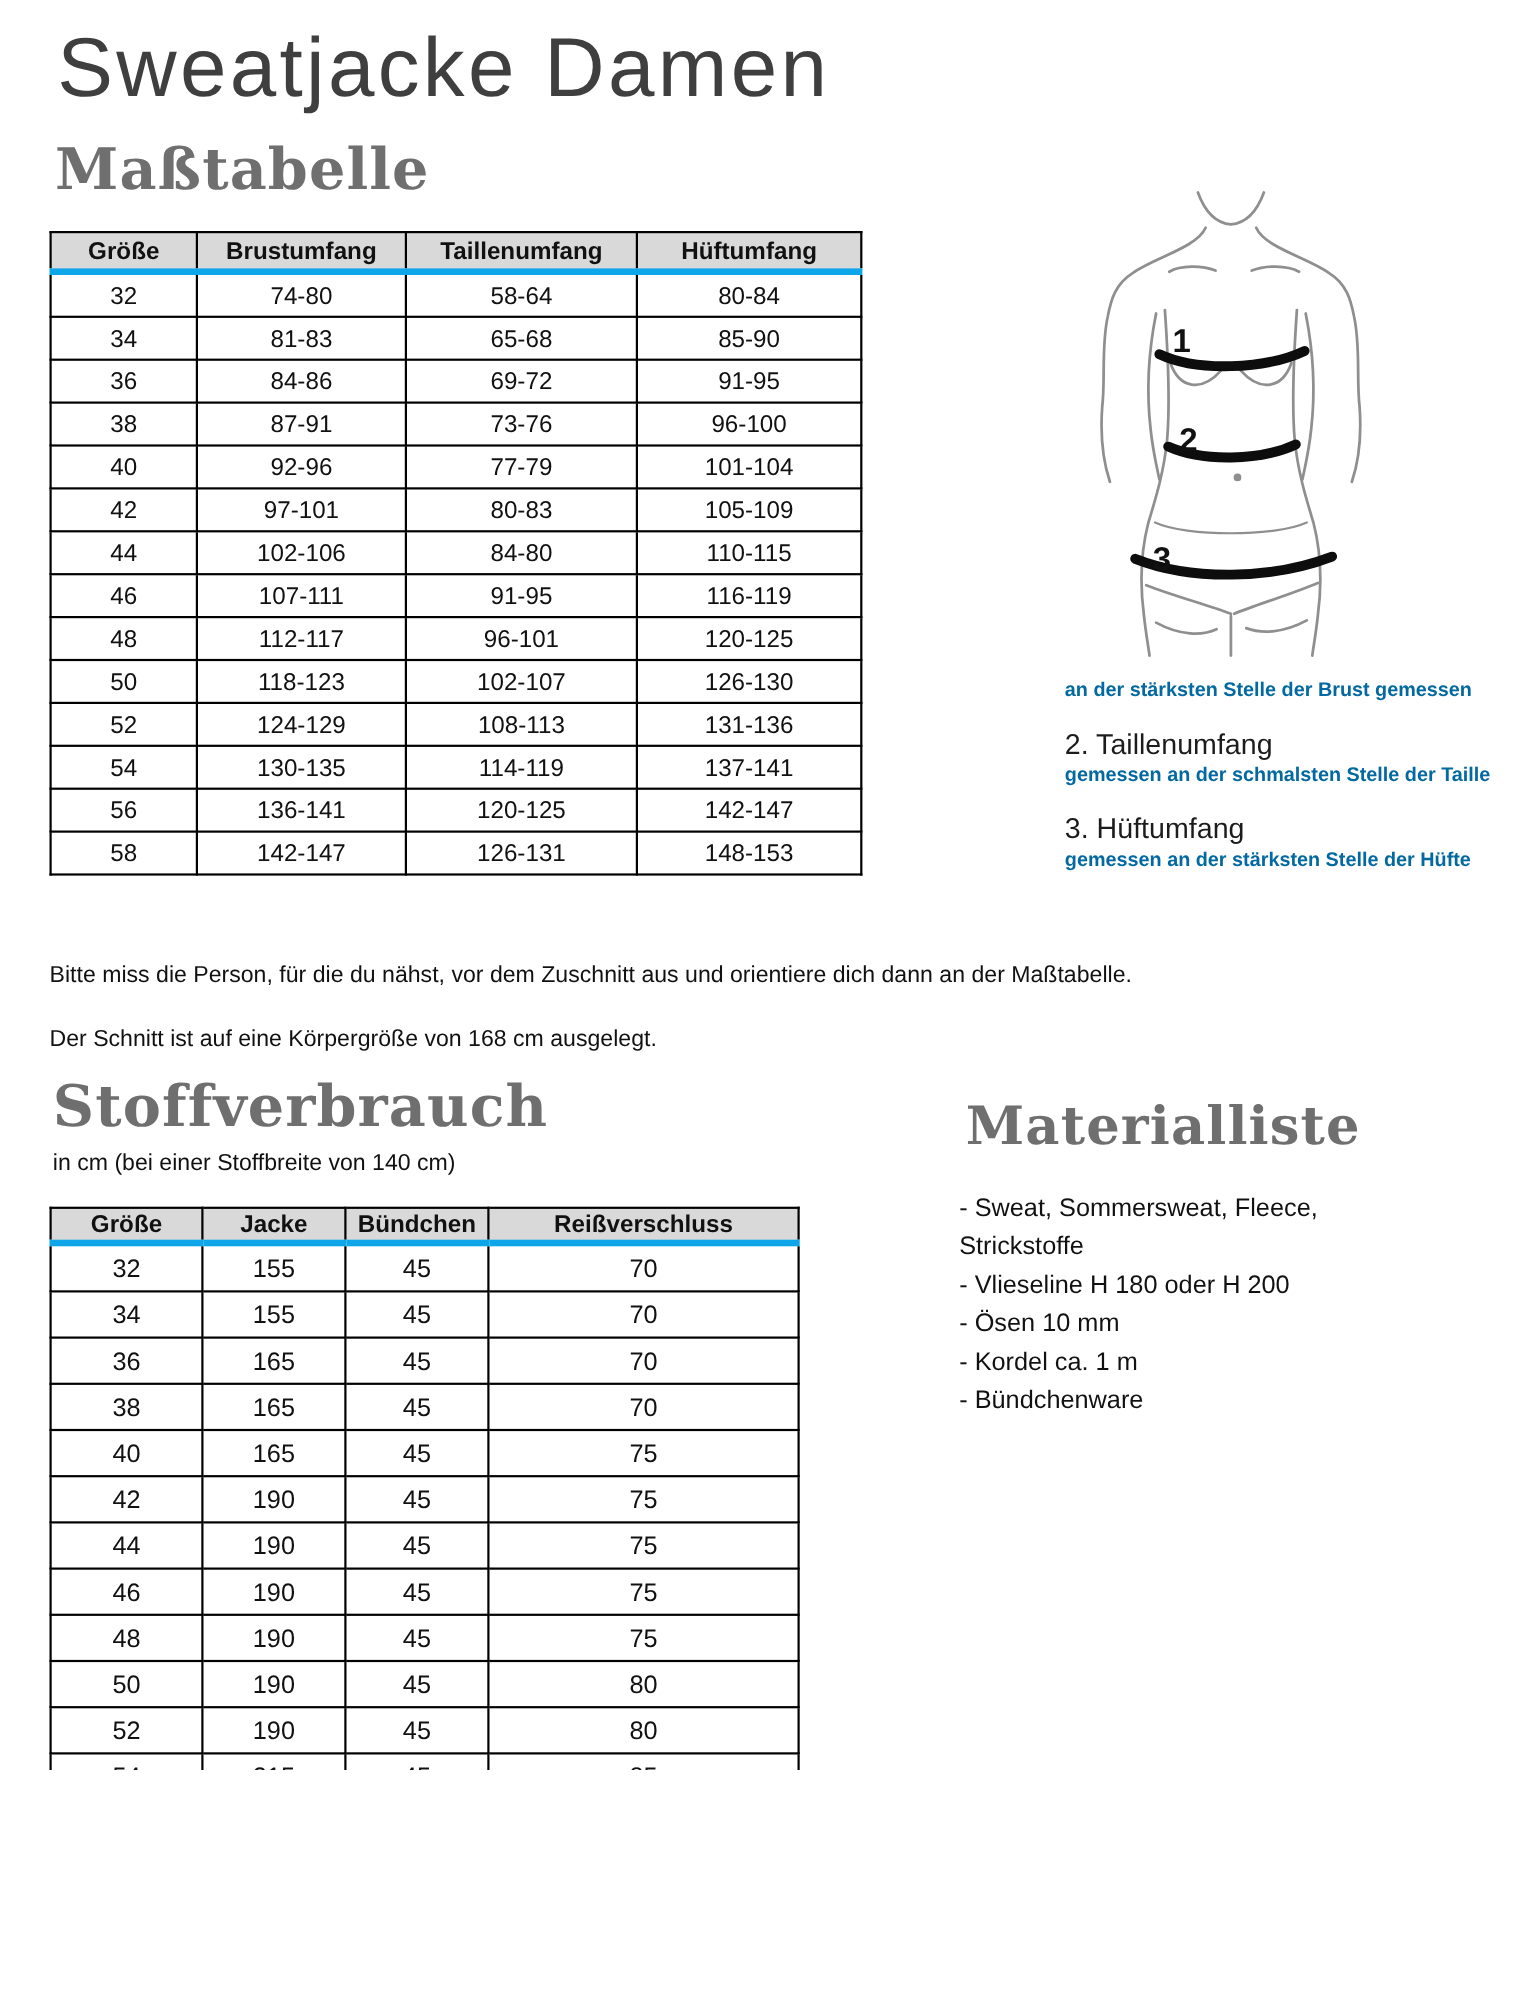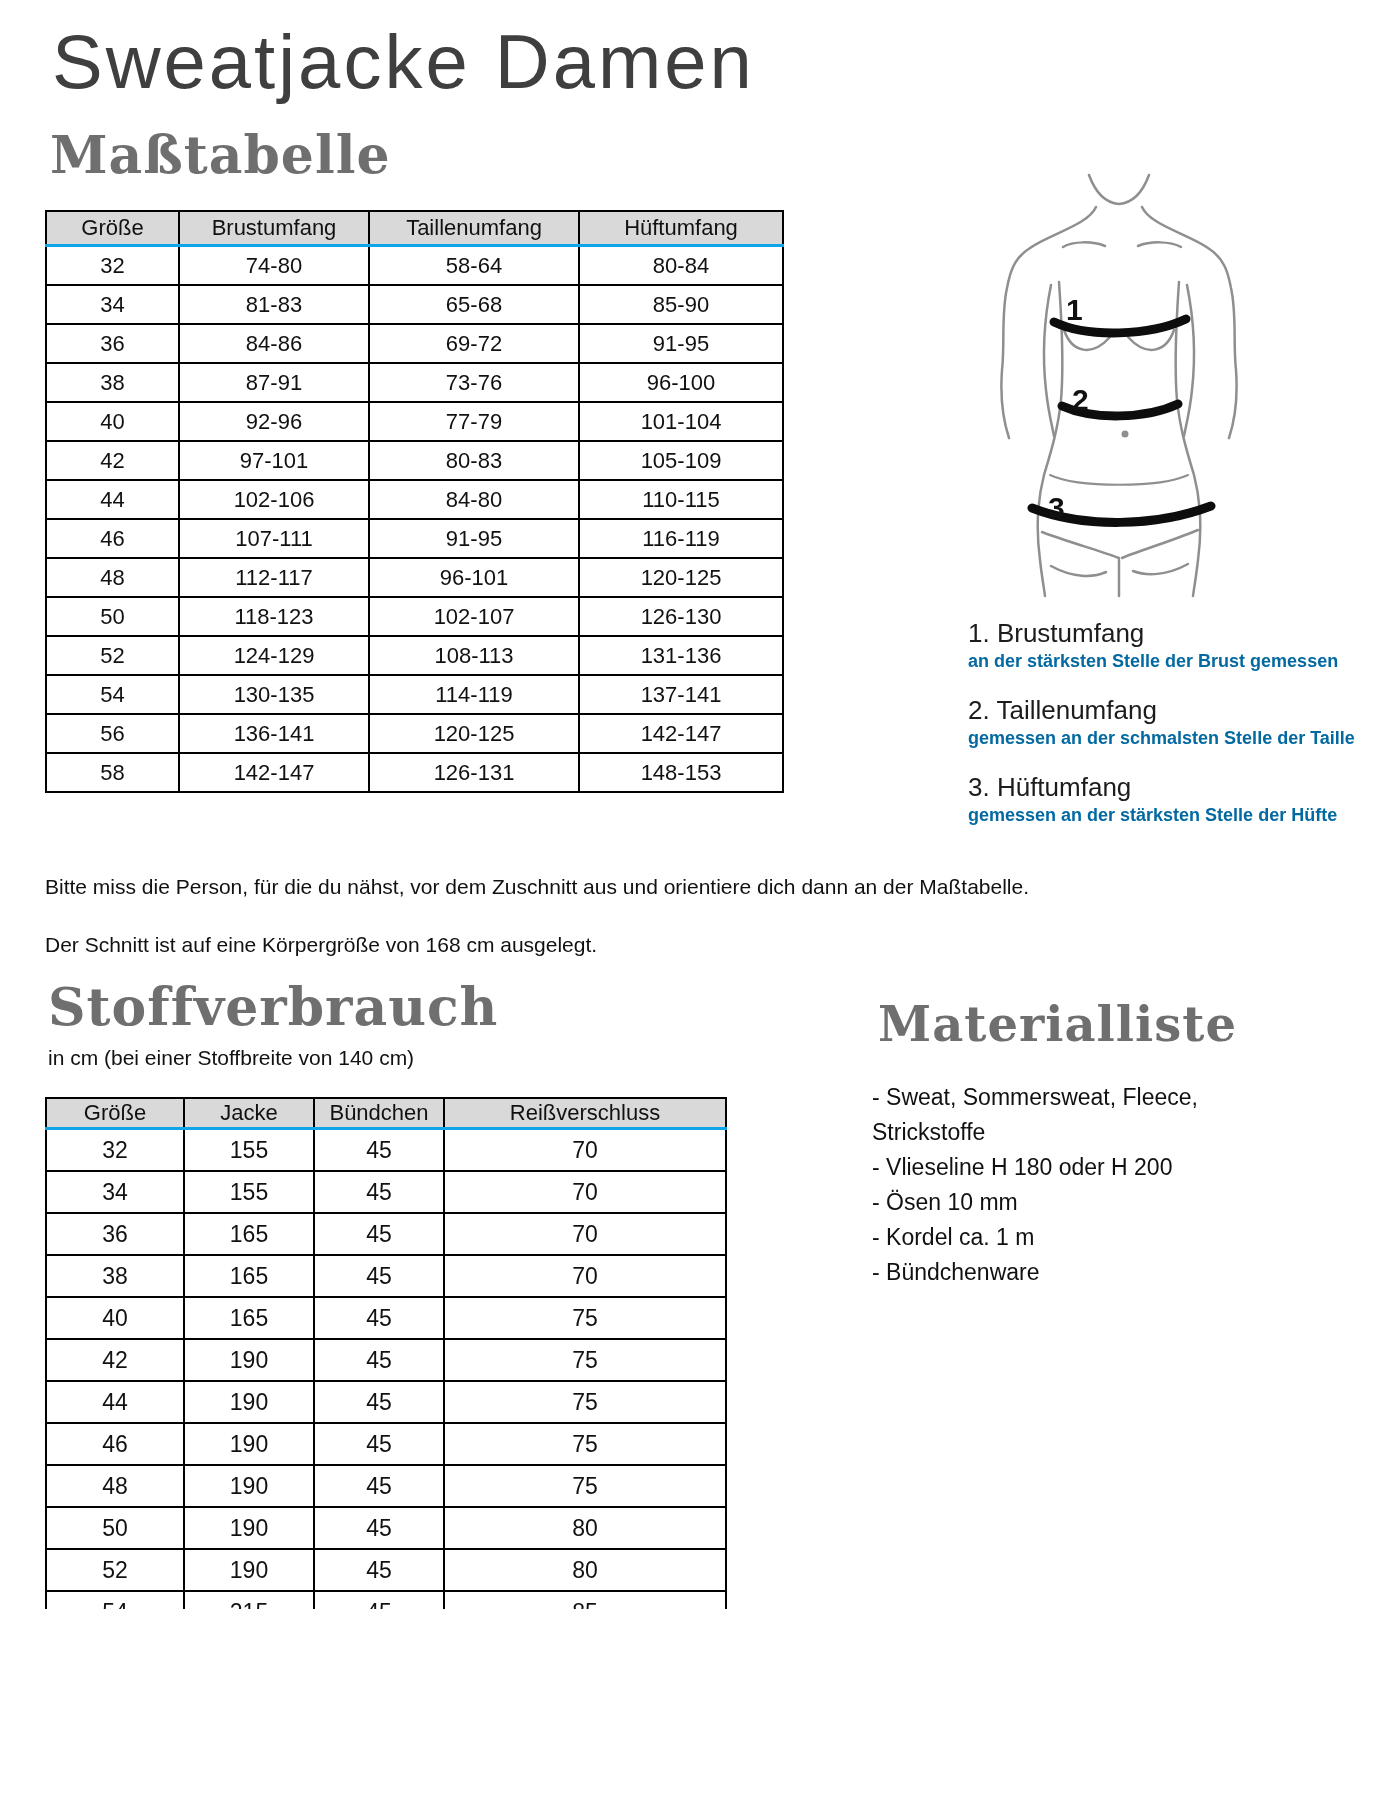--- a/index.html
+++ b/index.html
@@ -30,23 +30,23 @@
   }
   .h-mass{left:50px; top:124px; font-size:52px;}
   .h-stoff{left:48px; top:976px; font-size:52px;}
   .h-mat{left:878px; top:996px; font-size:48px;}
   .sub-stoff{left:48px; top:1046px; font-size:21px; color:#111;}
 
   table{border-collapse:collapse; table-layout:fixed; background:#fff;}
   table, th, td{border:2px solid #000;}
   thead th{
     background:#d9d9d9;
-    font-weight:normal;
+    font-weight:bold;
     font-size:22px;
-    border-bottom:3px solid #0ea5e9;
+    border-bottom:6px solid #0ea5e9;
     text-align:center;
   }
   td{font-size:22px; text-align:center; padding:0;}
   .t1{left:45px; top:210px;}
   .t1 th{height:30px;}
   .t1 td{height:37px;}
   .t2{left:45px; top:1097px;}
   .t2 th{height:26px;}
   .t2 td{height:40px; font-size:23px;}
 
@@ -220,21 +220,20 @@
       <g font-family="Liberation Sans, sans-serif" font-size="30" font-weight="bold" fill="#111">
         <text x="78" y="190">1</text>
         <text x="84" y="280">2</text>
         <text x="60" y="388">3</text>
       </g>
     </svg>
   </div>
 
   <div class="abs legend">
     <div>
-      <div class="legend-label">1. Brustumfang</div>
       <div class="legend-desc">an der stärksten Stelle der Brust gemessen</div>
     </div>
     <div>
       <div class="legend-label">2. Taillenumfang</div>
       <div class="legend-desc">gemessen an der schmalsten Stelle der Taille</div>
     </div>
     <div>
       <div class="legend-label">3. Hüftumfang</div>
       <div class="legend-desc">gemessen an der stärksten Stelle der Hüfte</div>
     </div>

